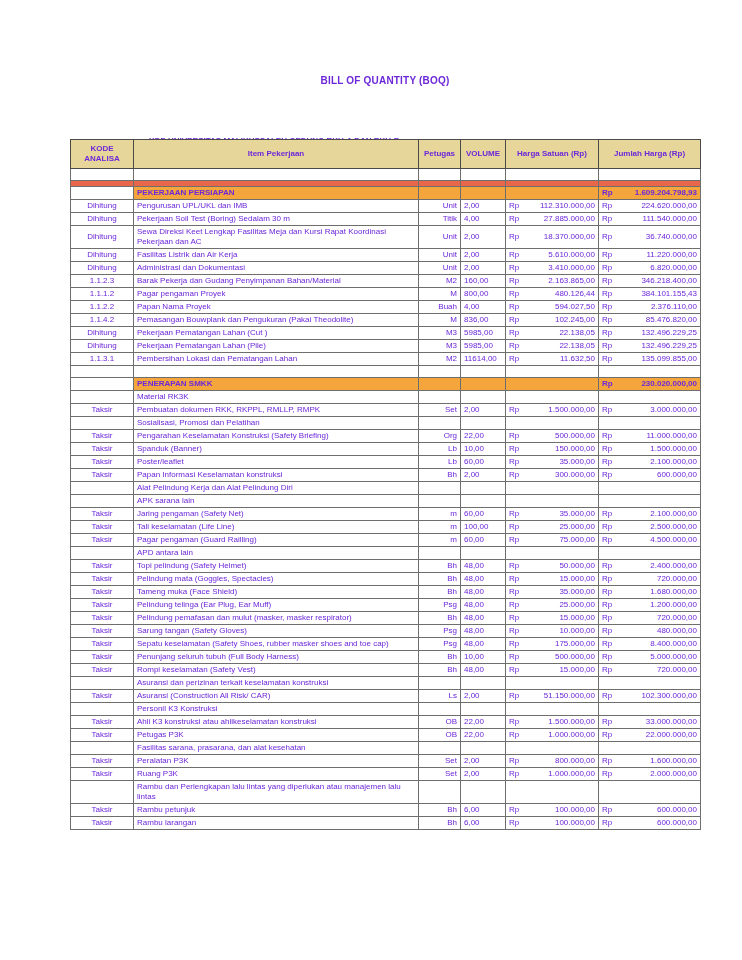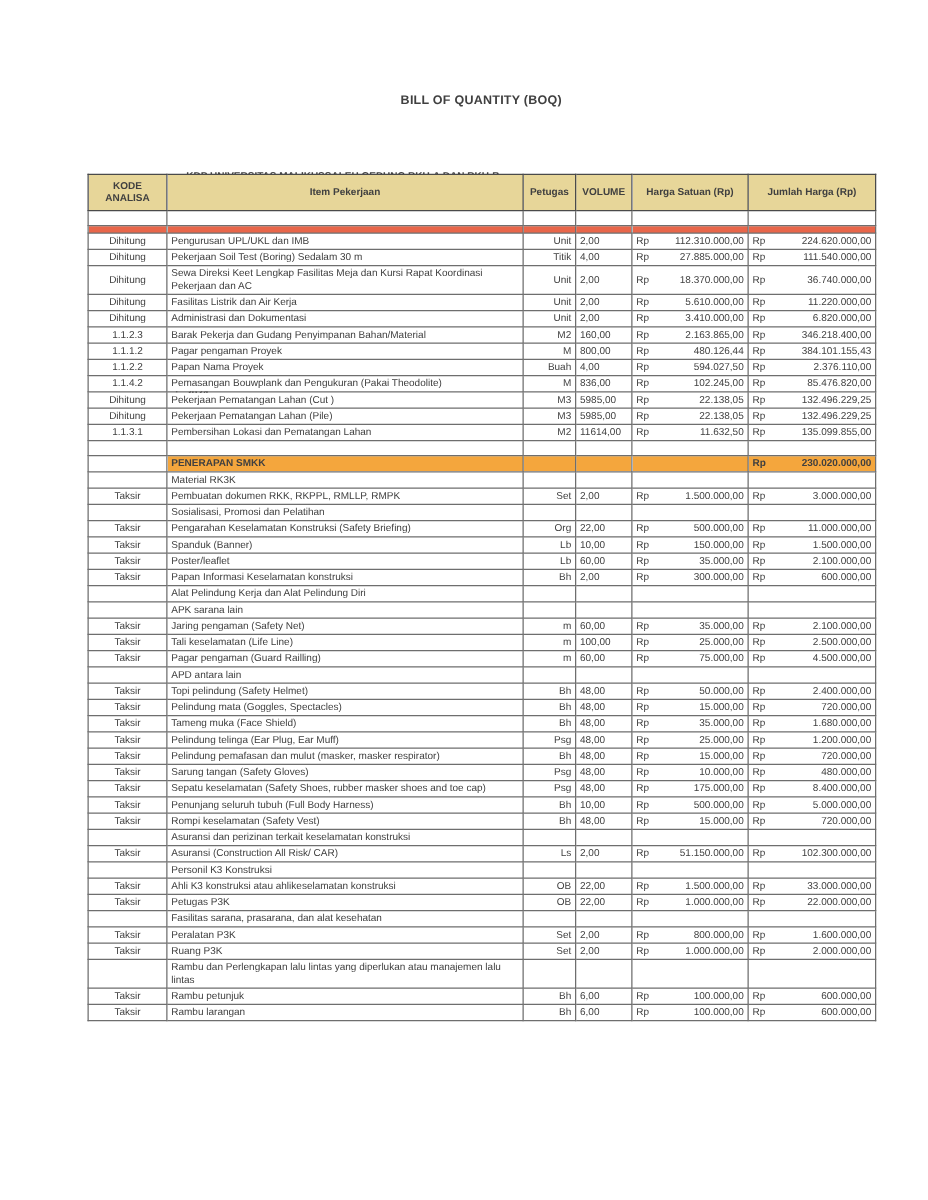--- a/index.html
+++ b/index.html
@@ -2,21 +2,21 @@
 <html style="--header-bg: #e7d699; --section-bg: #f4a63d; --separator-bg: #e8664a; --border: #6e6e6e;"><head>
 <meta charset="utf-8">
 <style>
   * { margin:0; padding:0; box-sizing:border-box; }
   html,body { background:#ffffff; }
   .page {
     position:relative;
     width:742px; height:960px;
     background:#ffffff;
     font-family:"Liberation Sans", sans-serif;
-    color:#404040;
+    color:#6d28d9;
     overflow:hidden;
     margin:0 auto;
   }
   .doc-title {
     position:absolute; top:75px; left:70px; width:630px;
     text-align:center; font-size:10px; font-weight:bold;
     letter-spacing:.2px;
   }
   .meta { position:absolute; top:88px; left:140px; font-size:8px; font-weight:bold; line-height:10px; }
   .meta-line { white-space:nowrap;margin-top:48px; }
@@ -96,20 +96,33 @@
           <td class="c-jumlah"></td>
         </tr>
         <tr class="row-separator">
           <td class="c-kode"></td>
           <td class="c-item"></td>
           <td class="c-satuan"></td>
           <td class="c-volume"></td>
           <td class="c-harga"></td>
           <td class="c-jumlah"></td>
         </tr>
+        <tr class="row-section">
+          <td class="c-kode"></td>
+          <td class="c-item">PEKERJAAN PERSIAPAN</td>
+          <td class="c-satuan"></td>
+          <td class="c-volume"></td>
+          <td class="c-harga"></td>
+          <td class="c-jumlah">
+            <div class="money-wrap">
+              <span class="rp">Rp</span>
+              <span class="num">1.609.204.798,93</span>
+            </div>
+          </td>
+        </tr>
         <tr class="row-item">
           <td class="c-kode">Dihitung</td>
           <td class="c-item">Pengurusan UPL/UKL dan IMB</td>
           <td class="c-satuan">Unit</td>
           <td class="c-volume">2,00</td>
           <td class="c-harga">
             <div class="money-wrap">
               <span class="rp">Rp</span>
               <span class="num">112.310.000,00</span>
             </div>

